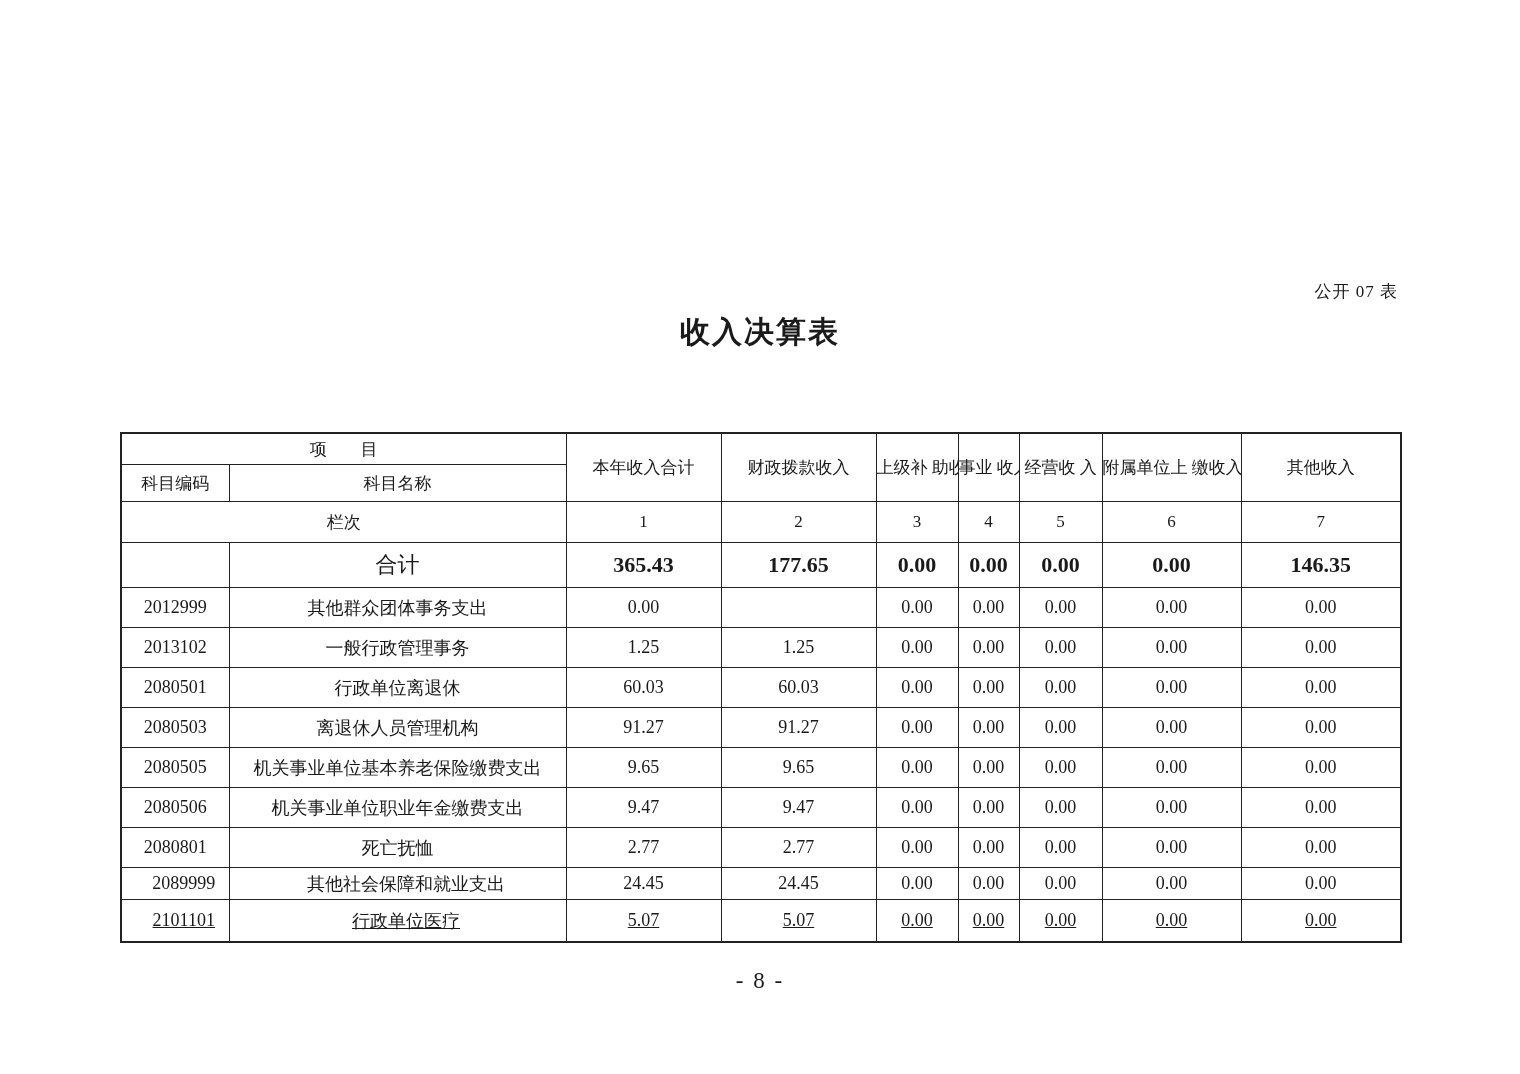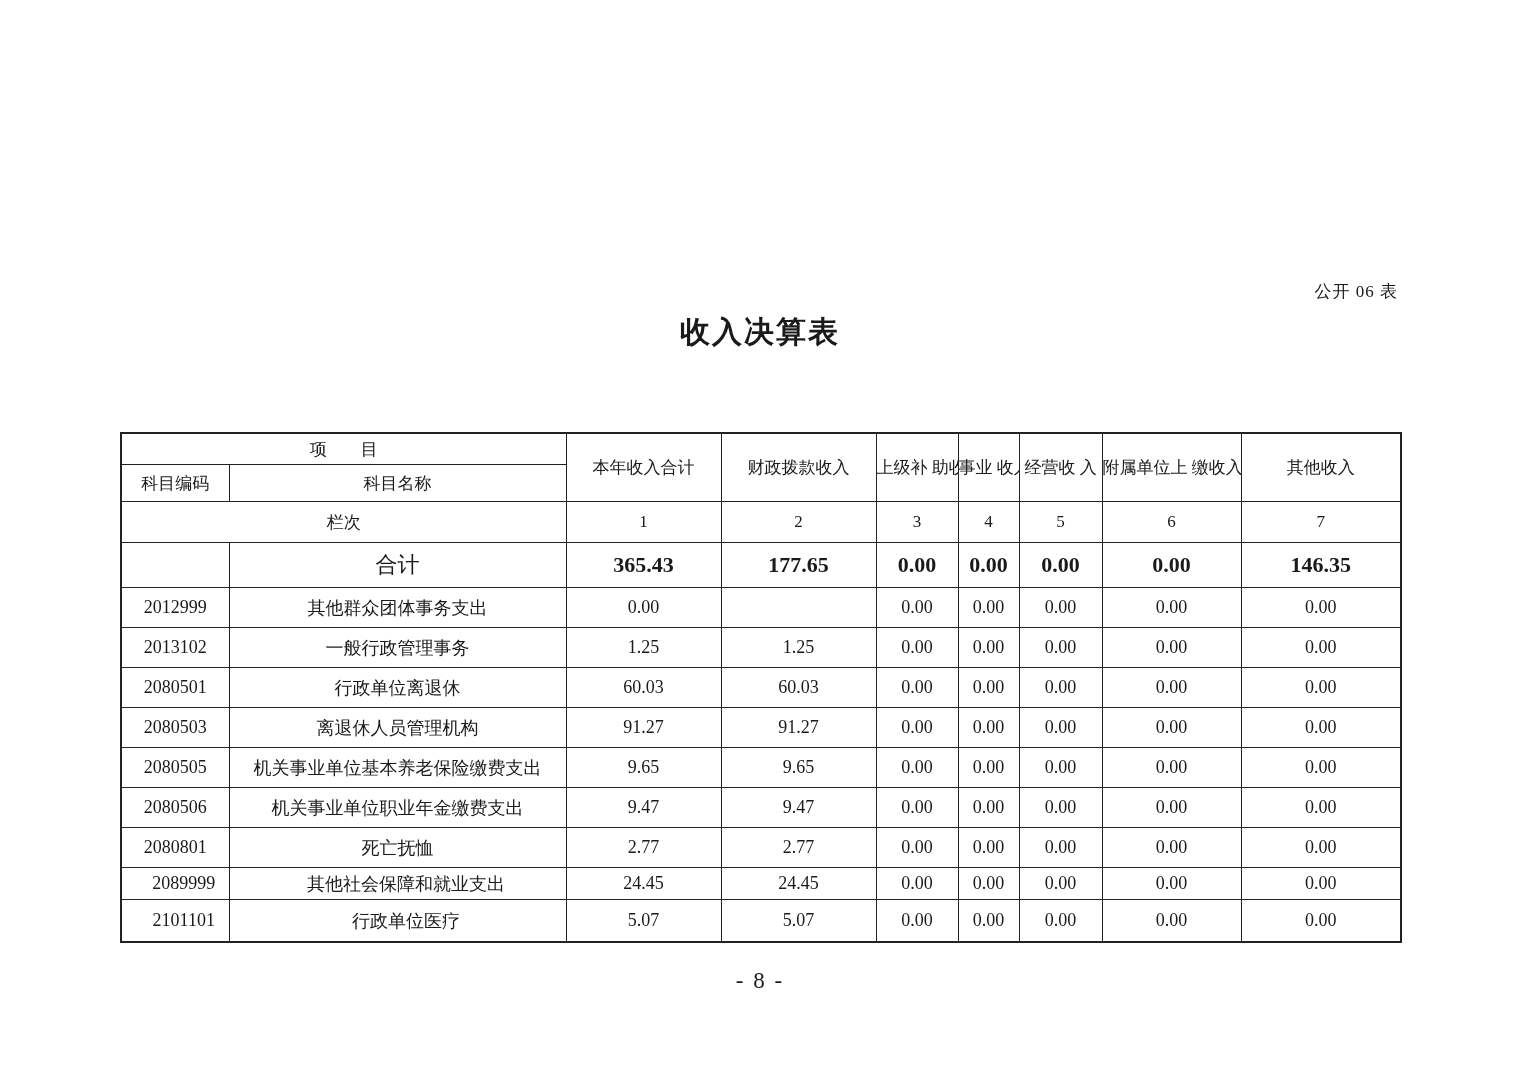--- a/index.html
+++ b/index.html
@@ -72,21 +72,21 @@
   .lanci-row td { height: 40px; }
 
   tbody.total td {
     height: 44px;
     font-size: 22px;
   }
   tbody.total td.total-val { font-weight: bold; }
 
   tbody.rows td { height: 39px; font-size: 18px; }
   tbody.rows tr:nth-child(8) td { height: 31px; }
-  tbody.rows tr:nth-child(9) td { height: 41px; }
+  tbody.rows tr:nth-child(9) td { height: 41px; text-decoration: underline; }
 
   td.code { text-align: left; padding-left: 14px; }
   td.name { text-align: left; padding-left: 10px; }
   tr.center-row td.code,
   tr.center-row td.name { text-align: center; padding-left: 17px; }
 
   .page-num {
     position: absolute;
     top: 968px;
     left: 0;
@@ -94,21 +94,21 @@
     text-align: center;
     font-size: 23px;
     letter-spacing: 2px;
   }
 </style>
 </head>
 <body>
 
 <div class="page">
 
-  <div class="doc-label">公开 06 表</div>
+  <div class="doc-label">公开 07 表</div>
 
   <div class="title">收入决算表</div>
 
 
   <table class="income">
     <colgroup>
       <col style="width:108px">
       <col style="width:337px">
       <col style="width:155px">
       <col style="width:155px">

